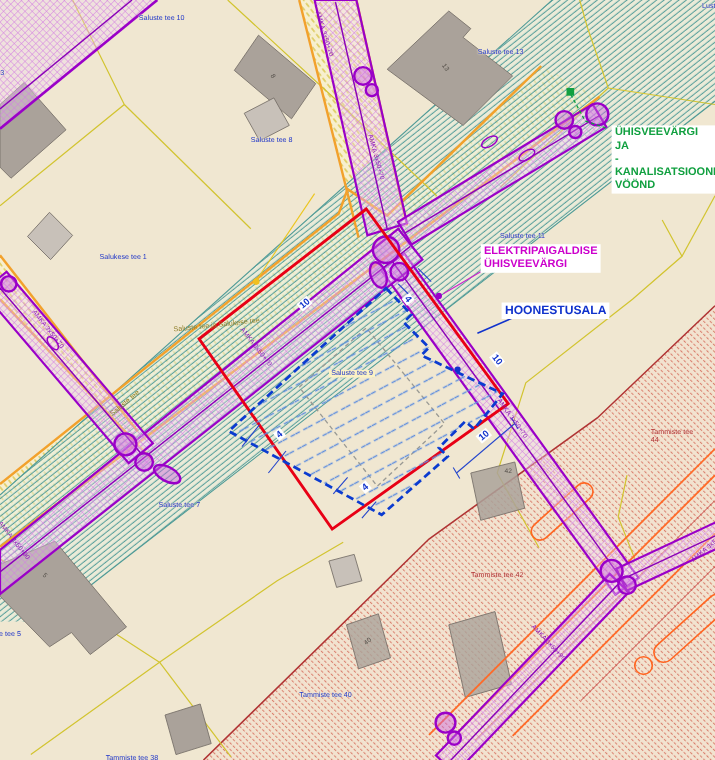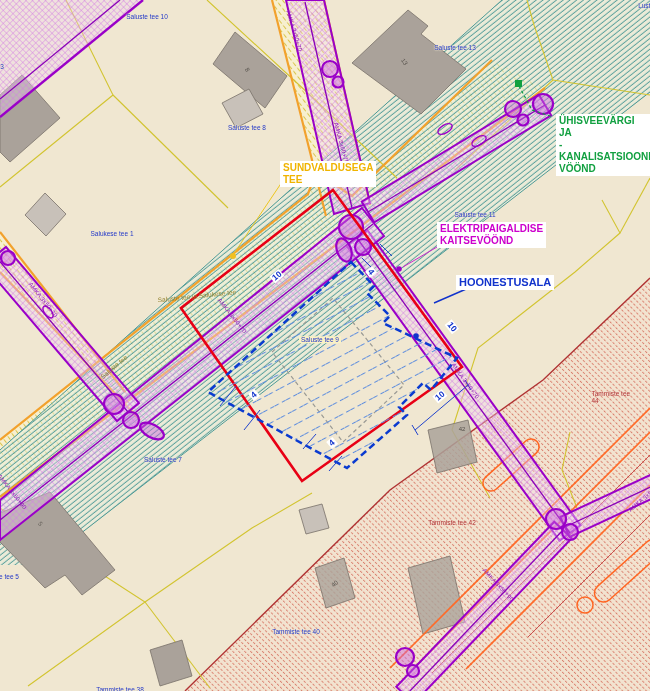--- a/index.html
+++ b/index.html
@@ -230,28 +230,26 @@
       <div class="lbl cable" style="left: 465px; top: 381px; transform: translate(-50%, -50%) rotate(54deg);">AMKA 3x50+70</div>
       <div class="lbl cable" style="left: 498px; top: 585px; transform: translate(-50%, -50%) rotate(47deg);">AMKA 3x50+90</div>
       <div class="lbl cable" style="left: 12px; top: 492px; transform: translate(-50%, -50%) rotate(52deg);">AMKA 3x50+90</div>
       <div class="lbl cable" style="left: 646px; top: 497px; transform: translate(-50%, -50%) rotate(-40deg);">AMKA 3x50+70</div>
       <div class="lbl measure" style="left: 277px; top: 276px; transform: translate(-50%, -50%) rotate(-40deg);">10</div>
       <div class="lbl measure" style="left: 371px; top: 272px; transform: translate(-50%, -50%) rotate(52deg);">4</div>
       <div class="lbl measure" style="left: 452px; top: 327px; transform: translate(-50%, -50%) rotate(52deg);">10</div>
       <div class="lbl measure" style="left: 440px; top: 396px; transform: translate(-50%, -50%) rotate(-40deg);">10</div>
       <div class="lbl measure" style="left: 254px; top: 395px; transform: translate(-50%, -50%) rotate(-40deg);">4</div>
       <div class="lbl measure" style="left: 332px; top: 443px; transform: translate(-50%, -50%) rotate(-40deg);">4</div>
-      <div class="lbl callout callout-orange" style="left: 280px; top: 161px; transform: rotate(0deg);">SUNDVALDUSEGA
-TEE</div>
       <div class="lbl callout callout-green" style="left: 556px; top: 114px; transform: rotate(0deg);">ÜHISVEEVÄRGI
 JA
 -KANALISATSIOONI
 VÖÖND</div>
       <div class="lbl callout callout-magenta" style="left: 437px; top: 222px; transform: rotate(0deg);">ELEKTRIPAIGALDISE
-KAITSEVÖÖND</div>
+ÜHISVEEVÄRGI</div>
       <div class="lbl callout callout-blue" style="left: 456px; top: 275px; transform: rotate(0deg);">HOONESTUSALA</div>
       <div class="lbl bldgnum" style="left: 404px; top: 62px; transform: translate(-50%, -50%) rotate(55deg);">13</div>
       <div class="lbl bldgnum" style="left: 40px; top: 524px; transform: translate(-50%, -50%) rotate(45deg);">5</div>
       <div class="lbl bldgnum" style="left: 247px; top: 70px; transform: translate(-50%, -50%) rotate(55deg);">8</div>
       <div class="lbl bldgnum" style="left: 335px; top: 584px; transform: translate(-50%, -50%) rotate(-40deg);">40</div>
       <div class="lbl bldgnum" style="left: 462px; top: 429px; transform: translate(-50%, -50%) rotate(0deg);">42</div>
     </div>
 </div>
 
 </body></html>

